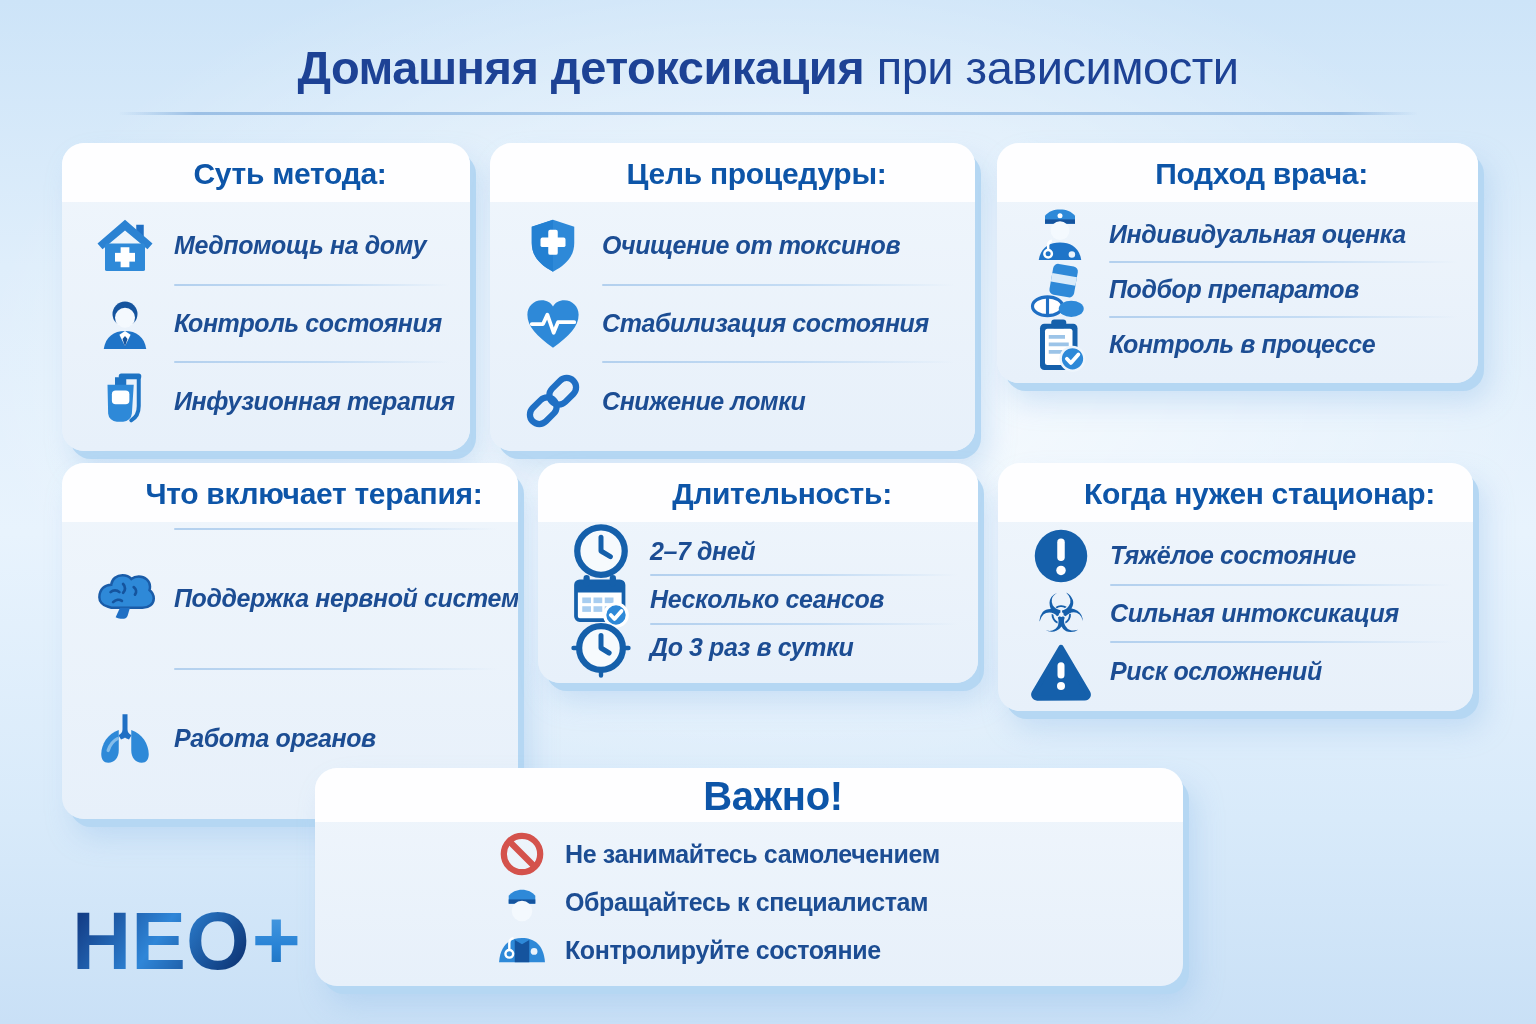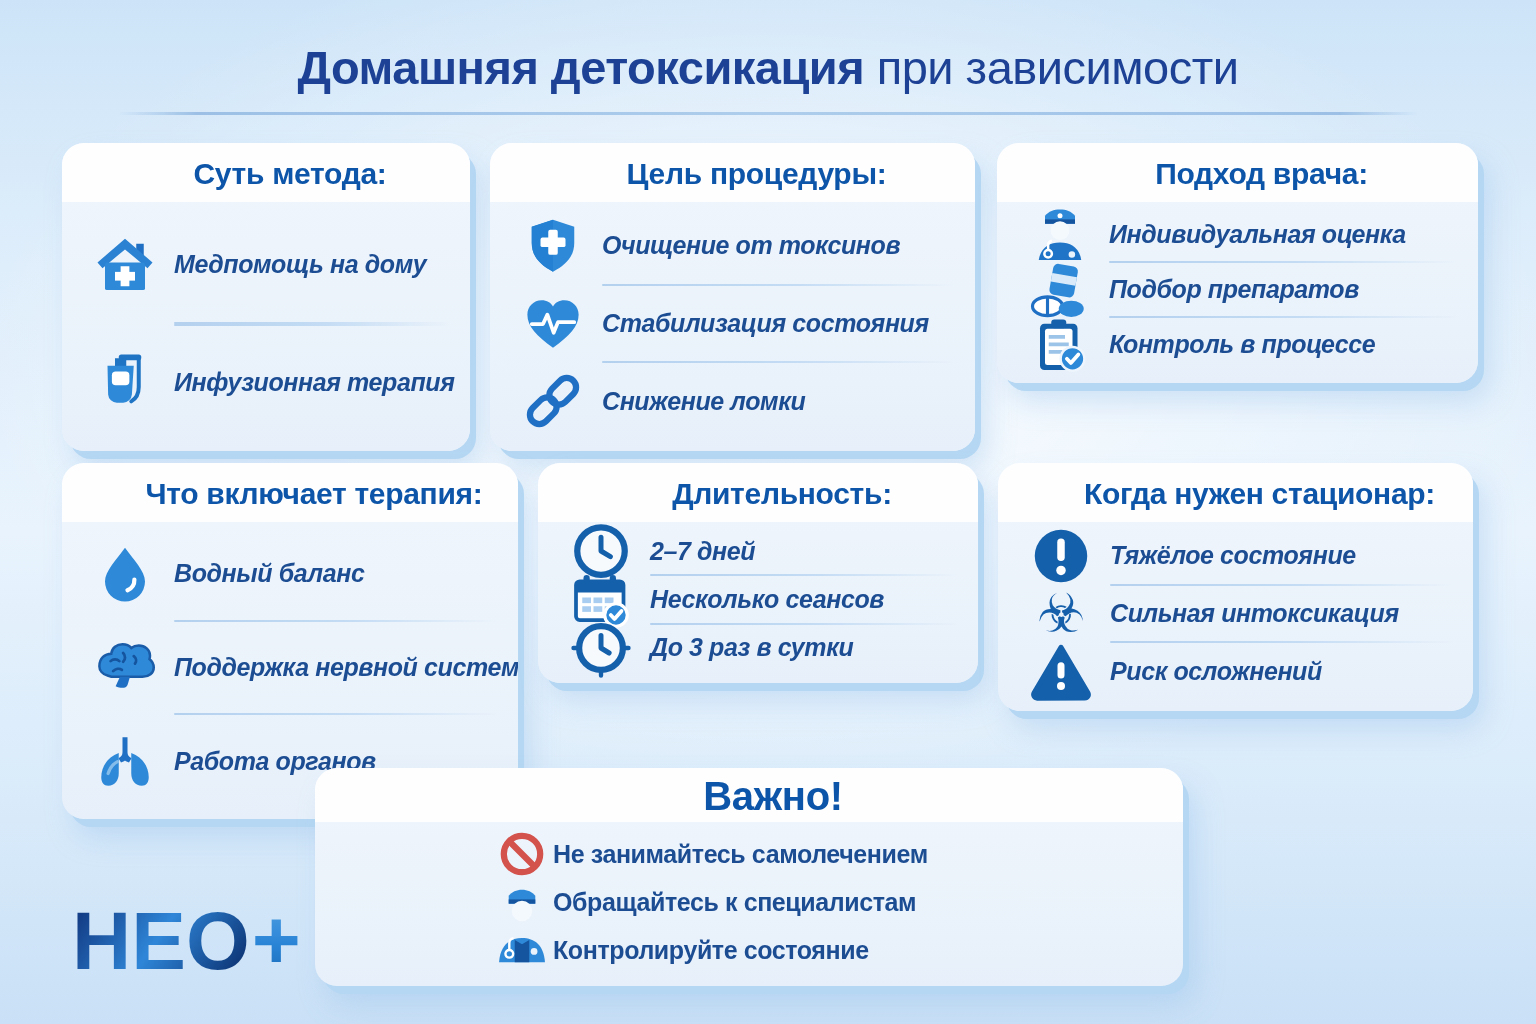--- a/index.html
+++ b/index.html
@@ -32,21 +32,21 @@
   .c0{left:62px;top:143px;width:408px;height:308px;}
   .c1{left:490px;top:143px;width:485px;height:308px;}
   .c2{left:997px;top:143px;width:481px;height:240px;}
   .c3{left:62px;top:463px;width:456px;height:356px;}
   .c4{left:538px;top:463px;width:440px;height:220px;}
   .c5{left:998px;top:463px;width:475px;height:248px;}
   
   .imp{left:315px;top:768px;width:868px;height:218px;}
   .imp .card-head{height:54px;line-height:56px;font-size:40px;}
   .imp-grid{position:absolute;top:54px;left:0;right:0;bottom:0;
-    display:grid;grid-template-columns:58px auto;
+    display:grid;grid-template-columns:58px auto;column-gap:12px;
     grid-template-rows:48px 48px 48px;align-items:center;justify-content:start;
     padding:8px 0 0 178px;}
   .imp-grid .icon{width:58px;height:46px;}
   .imp-grid .icon svg{width:46px;height:46px;}
   .imp-grid .icon.tall{height:92px;grid-row:2/4;align-self:center;}
   .imp-grid .icon.tall svg{width:60px;height:88px;}
   .imp-grid .label{padding-left:2px;}
   .glyph{font-family:"DejaVu Sans",sans-serif;font-size:54px;line-height:1;color:#155fab;}
   
   .logo{position:absolute;left:72px;top:892px;font-weight:bold;letter-spacing:0;white-space:nowrap;}
@@ -74,20 +74,32 @@
               <rect x="33" y="7" width="6" height="10" fill="#1f6fc4"></rect>
               <polygon points="24,3 46,22 42,26.5 24,11.5 6,26.5 2,22" fill="#2b82d2"></polygon>
               <rect x="8" y="22" width="32" height="22" rx="1.5" fill="#2e89d8"></rect>
               <rect x="20.5" y="25" width="7" height="16" fill="#fff"></rect>
               <rect x="16" y="29.5" width="16" height="7" fill="#fff"></rect>
             </svg>
           </span>
         <span class="label">Медпомощь на дому</span>
       </div>
       <div class="sep"></div>
+      <div class="row">
+        <span class="icon">
+            <svg viewBox="0 0 48 48">
+              <circle cx="24" cy="16" r="10" fill="#15549e"></circle>
+              <circle cx="24" cy="19" r="8" fill="#f4f9fe"></circle>
+              <path d="M7 44c1.5-10 8-14.5 17-14.5S39.5 34 41 44z" fill="#1f74c8"></path>
+              <path d="M24 29.5l4.5 3-4.5 9-4.5-9z" fill="#fff"></path>
+              <path d="M24 33.5l2 2.5-2 6-2-6z" fill="#15549e"></path>
+            </svg>
+          </span>
+        <span class="label">Контроль состояния</span>
+      </div>
       <div class="sep"></div>
       <div class="row">
         <span class="icon">
             <svg viewBox="0 0 48 48">
               <rect x="19" y="2" width="18" height="4.5" rx="2" fill="#1f74c4"></rect>
               <path d="M35 5v23c0 6-2.5 9.5-6 11.5" stroke="#1f74c4" stroke-width="3.2" fill="none" stroke-linecap="round"></path>
               <rect x="16" y="5" width="9" height="7" fill="#1f74c4"></rect>
               <path d="M10 11h21l-1.5 23a7 7 0 0 1-7 6.5h-5a7 7 0 0 1-7-6.5z" fill="#2e89d8"></path>
               <rect x="13.5" y="15.5" width="14" height="11" rx="3" fill="#fff"></rect>
             </svg>
@@ -184,29 +196,20 @@
             </svg>
           </span>
         <span class="label">Контроль в процессе</span>
       </div>
     </div>
   </section>
 
   <section class="card c3">
     <div class="card-head">Что включает терапия:</div>
     <div class="card-body">
-      <div class="row">
-        <span class="icon">
-            <svg viewBox="0 0 48 48">
-              <path d="M24 3c7 10 16 18.5 16 27a16 16 0 0 1-32 0C8 21.5 17 13 24 3z" fill="#2e8ad8"></path>
-              <path d="M31.5 28.5a9 9 0 0 1-5.5 8.5" fill="none" stroke="#fff" stroke-width="3.4" stroke-linecap="round"></path>
-            </svg>
-          </span>
-        <span class="label">Водный баланс</span>
-      </div>
       <div class="sep"></div>
       <div class="row">
         <span class="icon">
             <svg viewBox="0 0 48 48">
               <path d="M10 30c-4-1-6.5-4-6.5-7.5C3.5 16 8 12.5 13 12.5c.5-4.5 4.5-7.5 9-7.5 3 0 5.5 1.2 7 3 1.5-1.2 3.5-2 6-2 5 0 9 3.5 9 8 0 1 0 2-.4 2.8 2.4 2.1 3.4 4.2 3.4 6.7 0 4.5-4 7.5-9 7.5H13z" fill="#2e89d8" stroke="#1a5ca8" stroke-width="2"></path>
               <path d="M20 31l-3.5 7.5c4 2 8.5 2 9.5-1l2-6.5z" fill="#1f6fc4"></path>
               <path d="M12.5 18.5c2-2 5-2 7 0m3-6.5c2 2 2 5 0 7m8.5-4.5c2 1.5 2.5 4 1 6m-17.5 6c2-2 5-2.5 7-1" stroke="#15549e" stroke-width="2.2" fill="none" stroke-linecap="round"></path>
             </svg>
           </span>
         <span class="label">Поддержка нервной системы</span>

